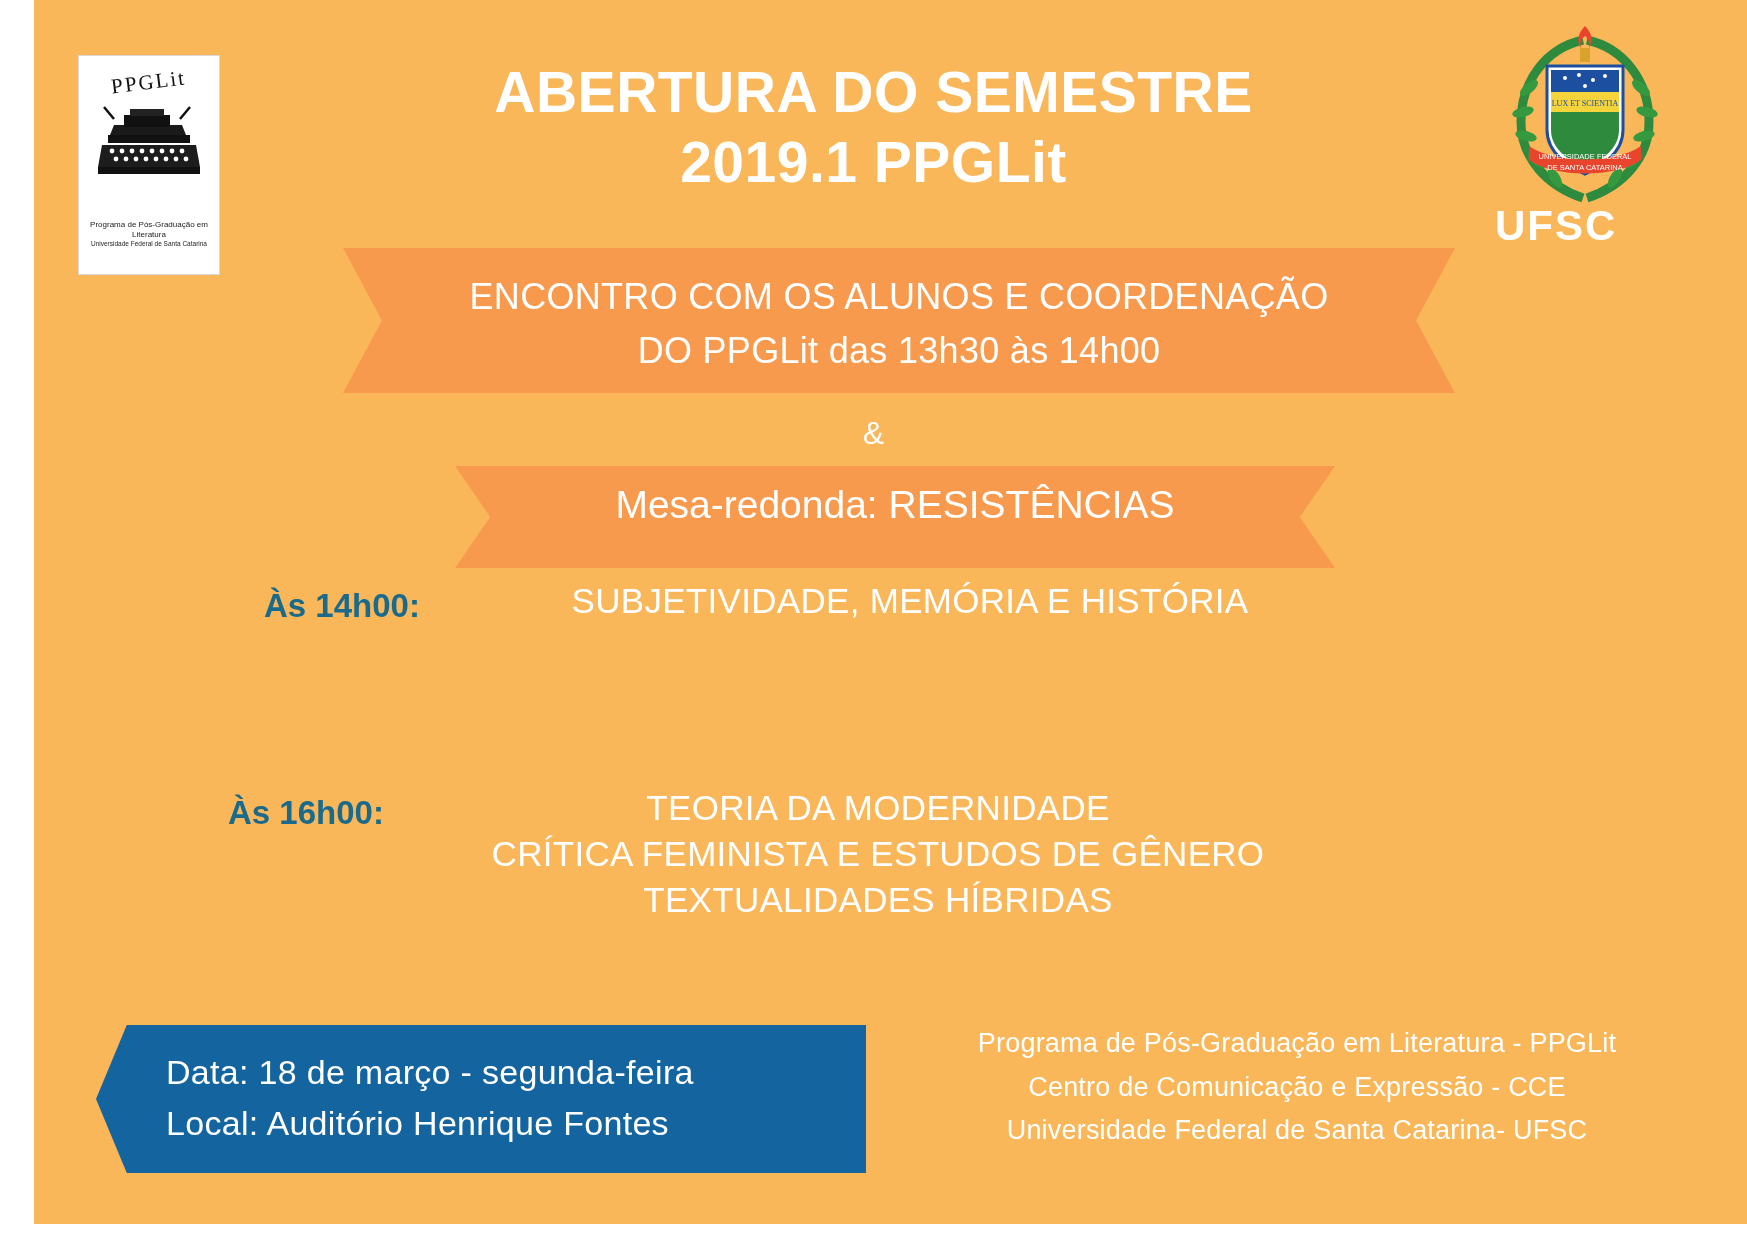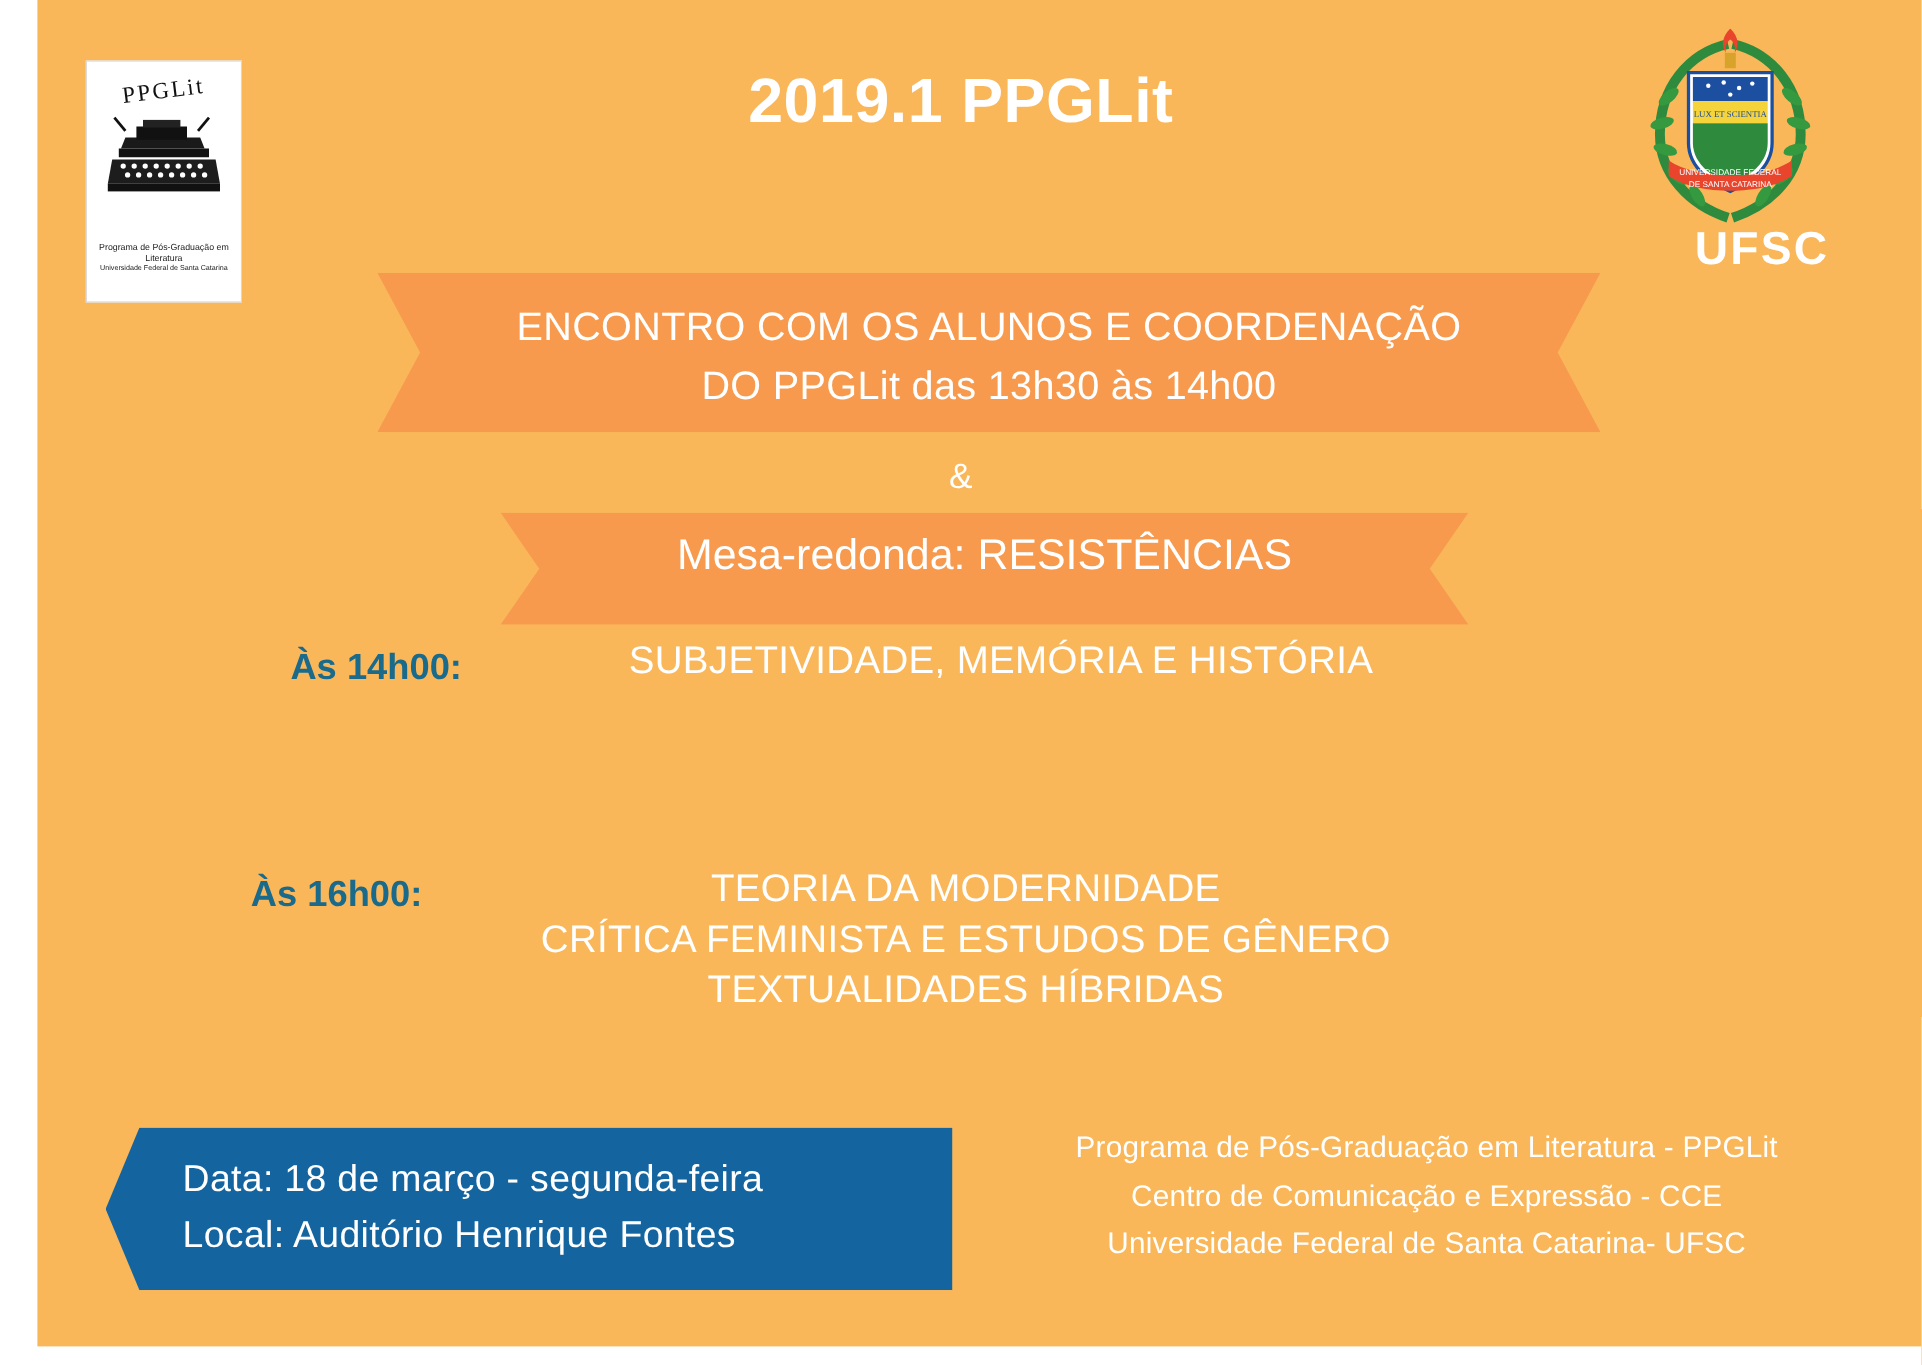--- a/index.html
+++ b/index.html
@@ -60,23 +60,23 @@
     text-align: center;
     font-size: 8px;
     color: #222;
     line-height: 1.25;
   }
   .ppglit-caption .sub { font-size: 6.5px; }
 
   
   .ufsc-logo {
     position: absolute;
-    right: 84px; top: 26px;
+    right: 72px; top: 26px;
     width: 180px; height: 230px;
-    text-align: right;
+    text-align: left;
   }
   .ufsc-text {
     position: absolute;
     left: 0; bottom: 6px;
     width: 100%;
     font-size: 42px;
     font-weight: bold;
     letter-spacing: 2px;
     color: #ffffff;
     font-family: "Liberation Sans", sans-serif;
@@ -255,20 +255,21 @@
 
         <path d="M34 120 C60 138 120 138 146 120 L146 134 C120 152 60 152 34 134 Z" fill="#e8452c"></path>
         <text x="90" y="133" font-size="7.5" text-anchor="middle" fill="#ffffff" font-family="Liberation Sans, sans-serif">UNIVERSIDADE FEDERAL</text>
         <text x="90" y="144" font-size="7.5" text-anchor="middle" fill="#ffffff" font-family="Liberation Sans, sans-serif">DE SANTA CATARINA</text>
       </svg>
     </span>
     <div class="ufsc-text">UFSC</div>
   </div>
 
   <div class="title-block">
+    <div class="title-line">ABERTURA DO SEMESTRE</div>
     <div class="title-line">2019.1 PPGLit</div>
   </div>
 
   <div class="banner1">
     <div class="l1">ENCONTRO COM OS ALUNOS E COORDENAÇÃO</div>
     <div class="l2">DO PPGLit das 13h30 às 14h00</div>
   </div>
 
   <div class="amp">&amp;</div>
 

